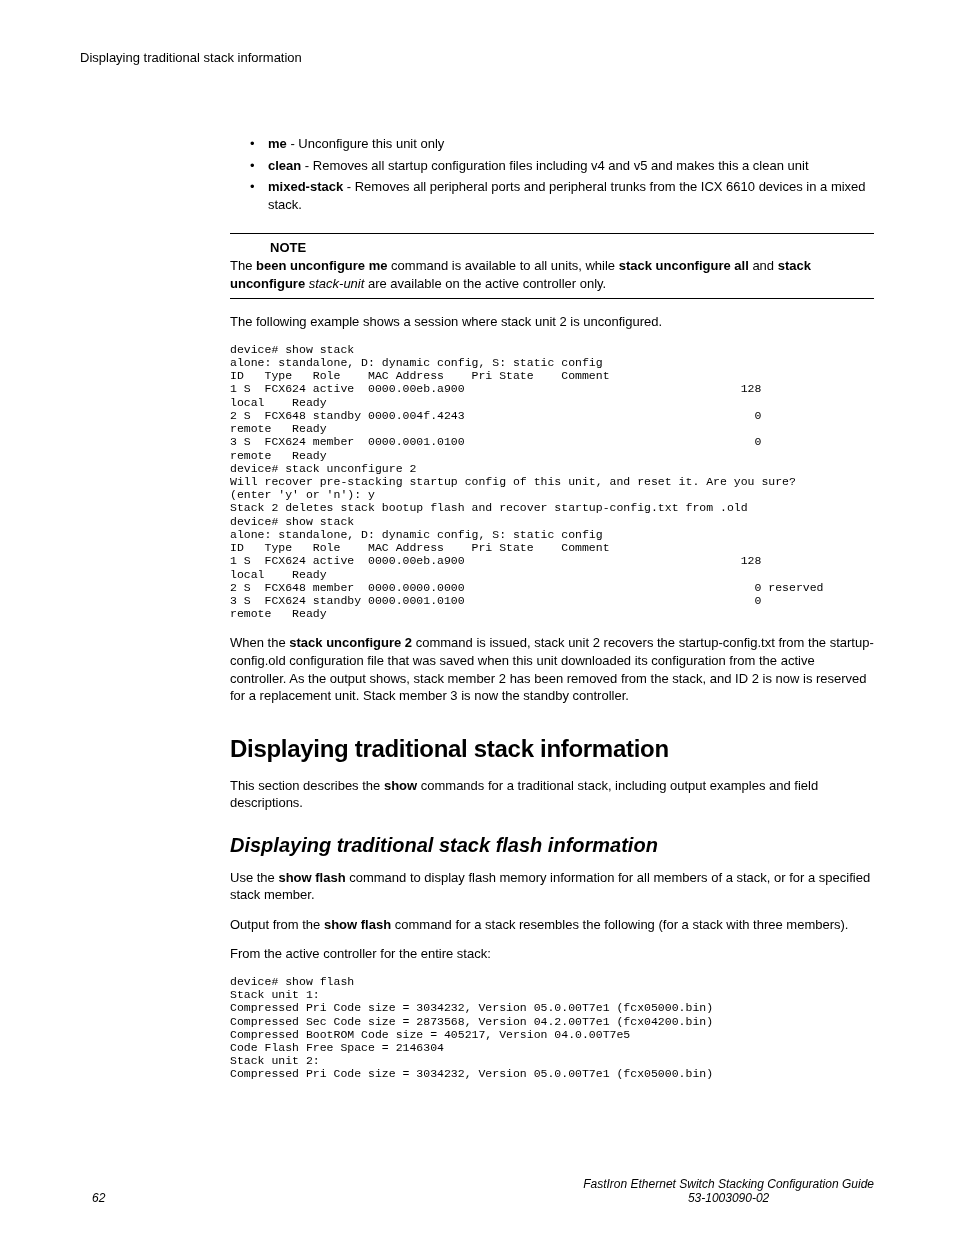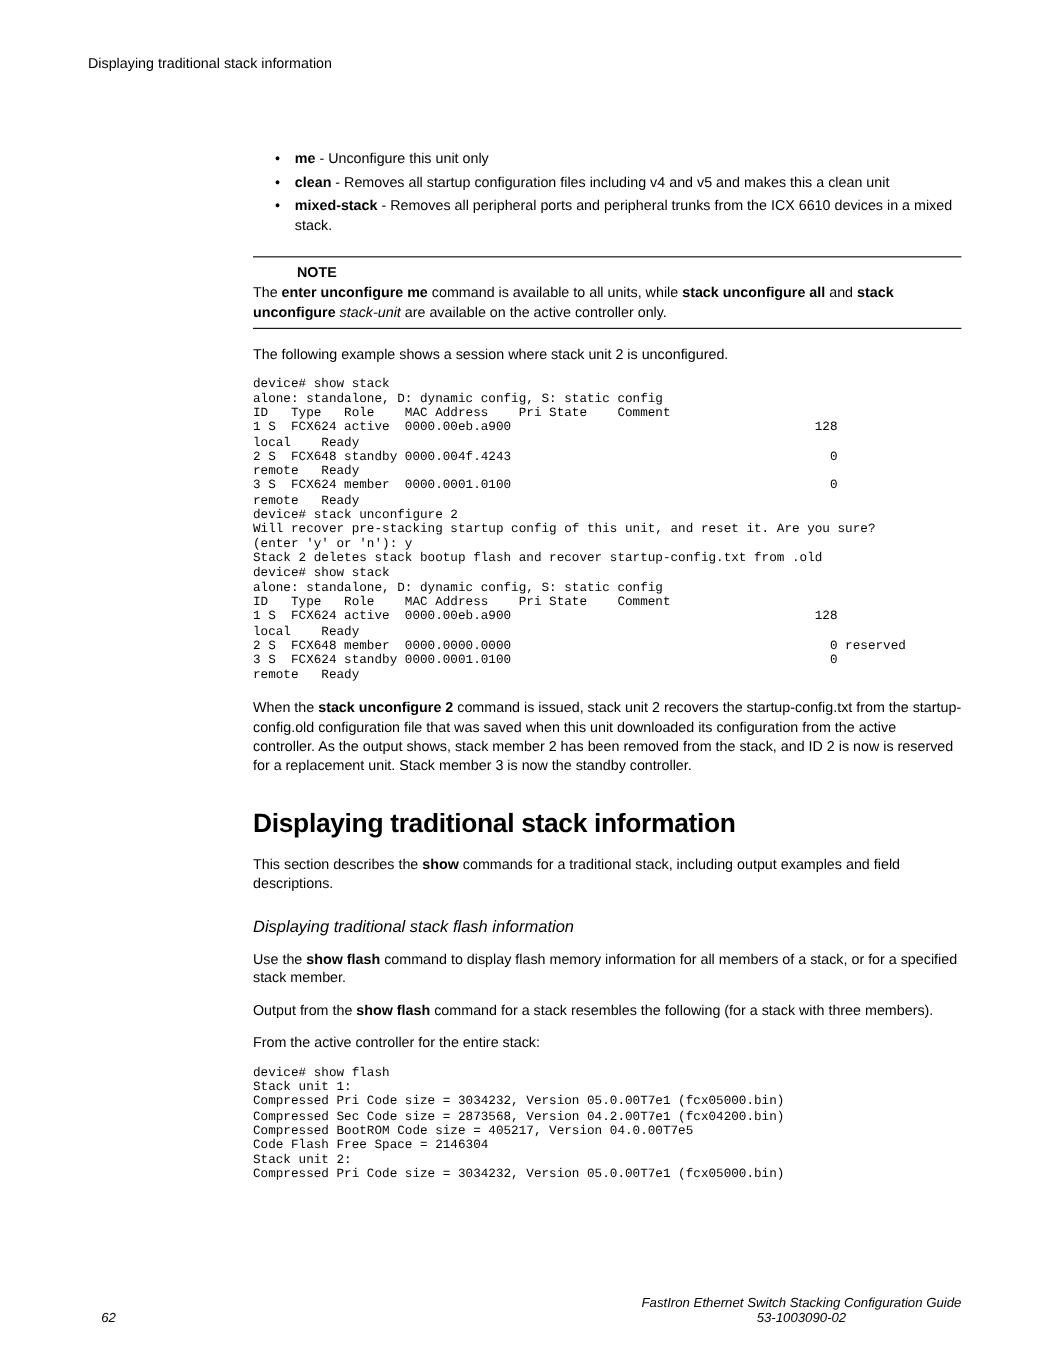--- a/index.html
+++ b/index.html
@@ -72,22 +72,22 @@
   }
   h1.section {
     font-family: Arial, Helvetica, sans-serif;
     font-size: 24px;
     font-weight: bold;
     margin: 30px 0 14px 0;
     letter-spacing: -0.3px;
   }
   h2.subsection {
     font-style: italic;
-    font-weight: normal;
-    font-size: 15px;
+    font-weight: bold;
+    font-size: 20px;
     margin: 22px 0 12px 0;
   }
   .syntax {
     margin: 10px 0;
   }
   .footer {
     position: absolute;
     bottom: 30px;
     left: 80px;
     right: 80px;
@@ -118,21 +118,21 @@
         <b>clean</b><span> - Removes all startup configuration files including v4 and v5 and makes this a clean unit</span>
       </li>
       <li>
         <b>mixed-stack</b><span> - Removes all peripheral ports and peripheral trunks from the ICX 6610 devices in a mixed stack.</span>
       </li>
     </ul>
 
     <div class="note-rule"></div>
     <div class="note-label">NOTE</div>
     <div class="note-body">
-      <span>The </span><b>enter unconfigure me</b><span> command is available to all units, while </span><b>stack unconfigure all</b><span> and </span><b>stack unconfigure</b><i> stack-unit</i><span> are available on the active controller only.</span>
+      <span>The </span><b>been unconfigure me</b><span> command is available to all units, while </span><b>stack unconfigure all</b><span> and </span><b>stack unconfigure</b><i> stack-unit</i><span> are available on the active controller only.</span>
     </div>
     <div class="note-rule-bottom"></div>
 
     <div class="para">The following example shows a session where stack unit 2 is unconfigured.</div>
 
     <pre class="codeblock">device# show stack
 alone: standalone, D: dynamic config, S: static config
 ID   Type   Role    MAC Address    Pri State    Comment
 1 S  FCX624 active  0000.00eb.a900                                        128  
 local    Ready

